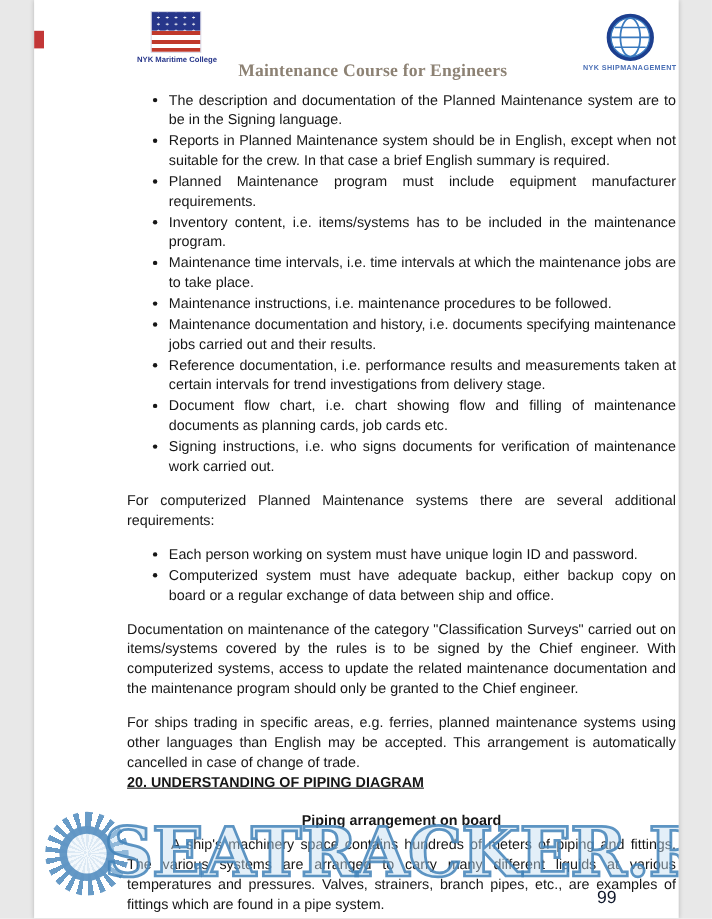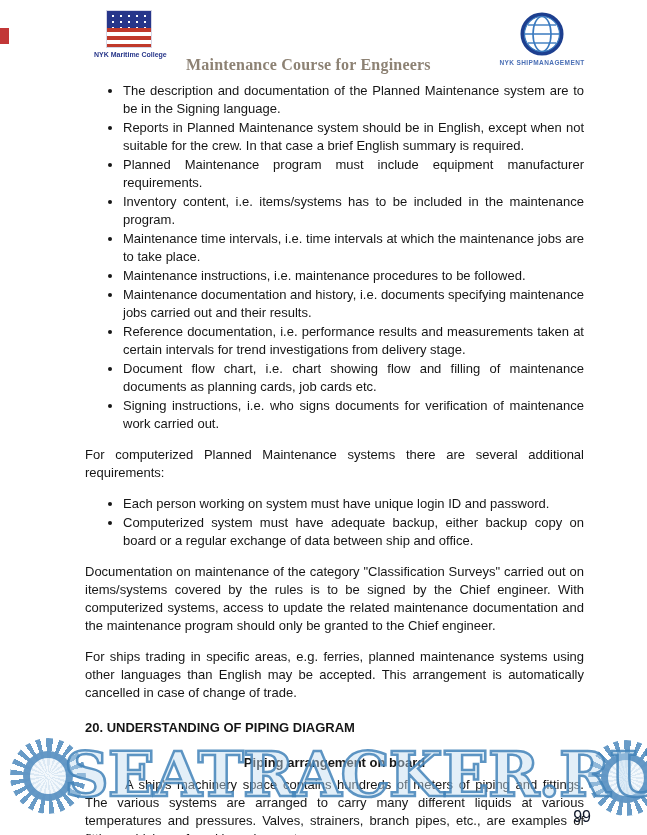--- a/index.html
+++ b/index.html
@@ -1,20 +1,20 @@
 <!DOCTYPE html>
 <html><head>
 <meta charset="utf-8">
 <style>
   * { margin:0; padding:0; box-sizing:border-box; }
   html,body { background:#e8e8e8; }
   body { font-family:"Liberation Sans", sans-serif; }
 
   .page {
-    position:relative; width:647px; height:835px; margin:0 auto;
+    position:relative; width:586px; height:835px; margin:0 auto;
     background:#ffffff; overflow:hidden;
     box-shadow:0 0 4px rgba(0,0,0,0.2);
   }
 
   .red-mark { position:absolute; left:0; top:28px; width:9px; height:16px; background:#c23737; }
 
   
   .header { position:absolute; top:0; left:0; right:0; height:82px; }
 
   .college-logo { position:absolute; left:94px; top:10px; width:70px; text-align:center; }
@@ -39,21 +39,21 @@
 
   
   .content {
     position:absolute; left:85px; top:82px; width:499px;
     font-size:13px; line-height:18px; color:#161616; text-align:justify;
   }
   .content ul { list-style:disc; padding-left:38px; }
   .content li { margin-bottom:1px; }
   .para { margin-top:13px; }
   .bullets-secondary { margin-top:13px; }
-  .section-heading { margin-top:17px; font-weight:bold; }
+  .section-heading { font-weight:bold;text-decoration:underline; }
   .sub-heading { margin-top:17px; font-weight:bold; text-align:center; }
   .para-indent { margin-top:4px; text-indent:40px; }
 
   
   .watermark { position:absolute; left:0; top:736px; width:647px; height:86px; pointer-events:none; }
   .wm-text {
     position:absolute; left:64px; top:2px;
     font-family:"DejaVu Serif", serif; font-weight:bold;
     font-size:62px; letter-spacing:-1px; white-space:nowrap;
     color:rgba(193,219,240,0.45);

